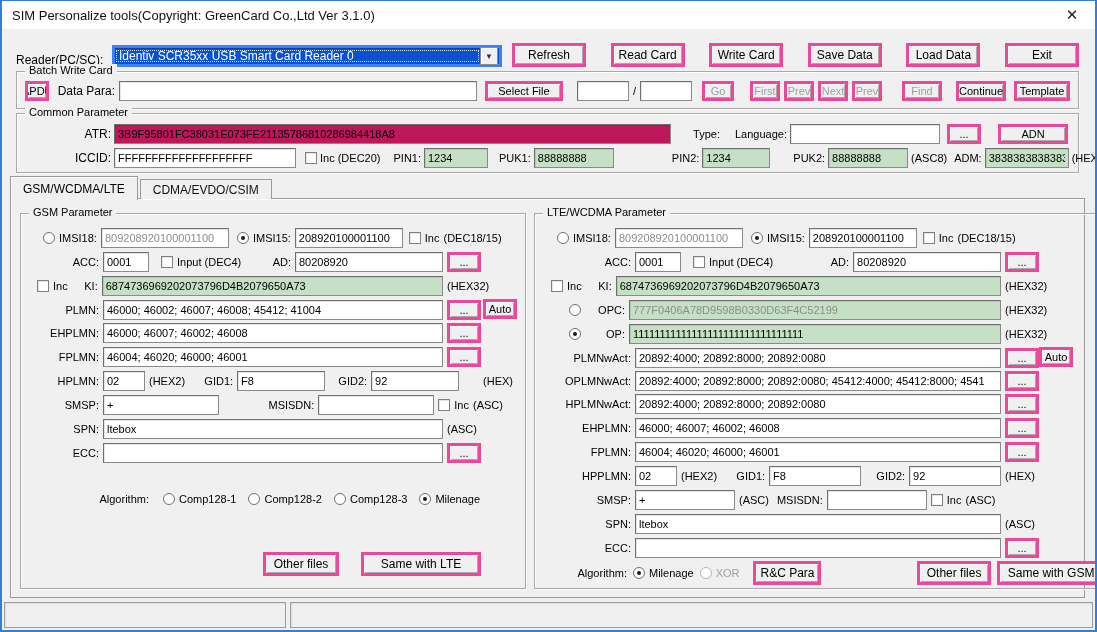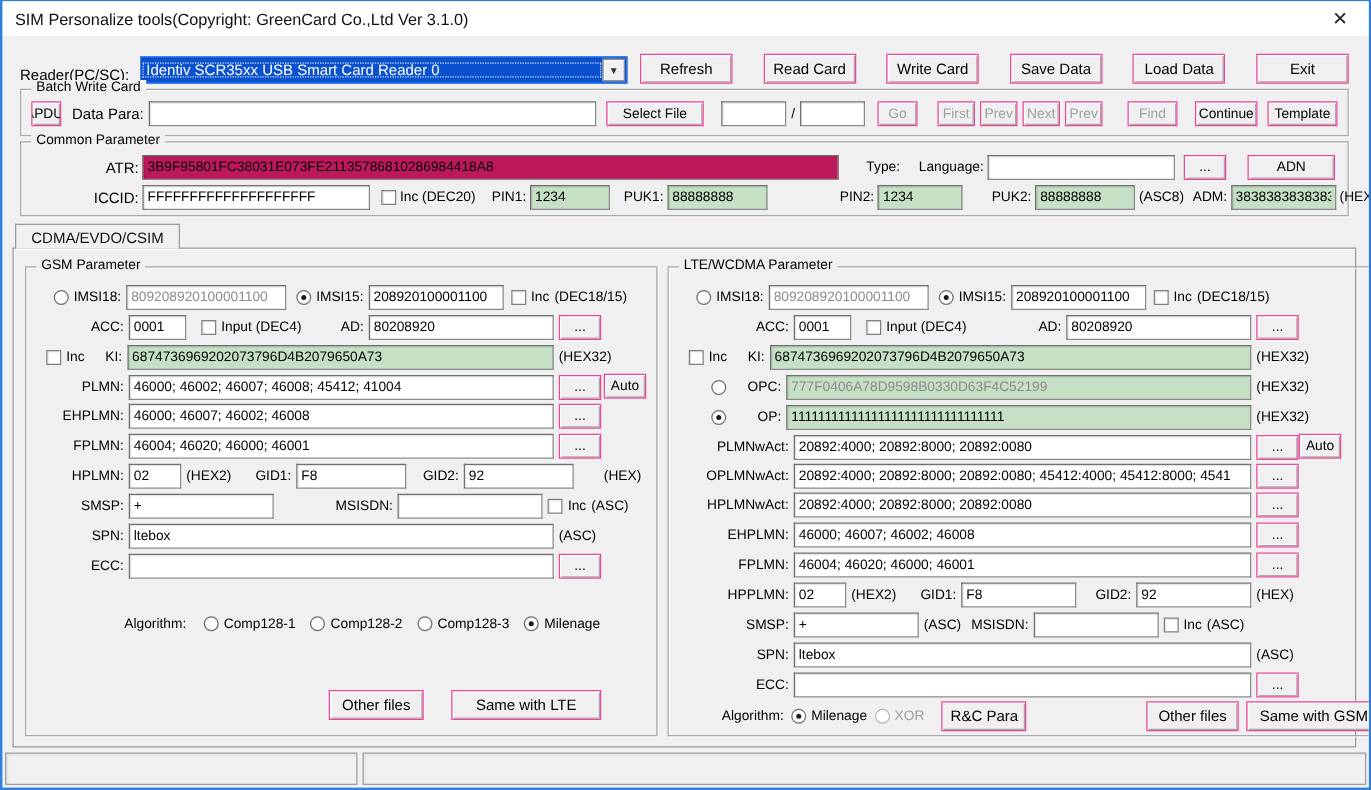--- a/index.html
+++ b/index.html
@@ -12,21 +12,21 @@
   
   .titlebar { height:28px; background:#ffffff; display:flex; align-items:center; }
   .title-text { margin-left:10px; font-size:13px; color:#111; white-space:nowrap; }
   .close-btn { margin-left:auto; width:46px; height:28px; display:flex; align-items:center;
     justify-content:center; font-size:15px; color:#222; cursor:default; }
 
   .client { position:relative; height:calc(100% - 28px); background:#f0f0f0; }
 
   
   .btn { display:inline-flex; align-items:center; justify-content:center; background:#f0f0f0;
-    border:1px solid #ec4899; box-shadow: inset 1px 1px 0 #ffffff, inset -1px -1px 0 #a9a9a9;
+    border:3px solid #ec4899; box-shadow: inset 1px 1px 0 #ffffff, inset -1px -1px 0 #a9a9a9;
     font-family:inherit; font-size:12px; color:#000; height:24px; white-space:nowrap; cursor:default; }
   .btn.disabled { color:#9f9f9f; }
   .btn.xs { height:20px; font-size:11px; }
   .dots { width:34px; height:20px; font-size:11px; flex:none; }
 
   .field { height:20px; background:#fff; border:1px solid #8a8a8a; border-top-color:#6f6f6f;
     border-left-color:#6f6f6f; box-shadow: inset 1px 1px 0 rgba(0,0,0,.10); padding:0 3px;
     font-family:inherit; font-size:11px; color:#000; outline:none; }
   div.field { display:flex; align-items:center; white-space:nowrap; overflow:hidden; }
   .green { background:#c5e0c5; }
@@ -45,21 +45,21 @@
 
   .group { position:relative; border:1px solid #a9a9a9;
     box-shadow: inset 1px 1px 0 rgba(255,255,255,.9), 1px 1px 0 rgba(255,255,255,.7); }
   .group > .legend { position:absolute; top:-8px; left:8px; background:#f0f0f0; padding:0 4px;
     font-size:11px; white-space:nowrap; }
 
   
   .toolbar { position:absolute; top:12px; left:14px; right:16px; height:26px;
     display:flex; align-items:flex-end; }
   .reader-label { width:96px; font-size:12px; flex:none; }
-  .combo { width:390px; height:22px; flex:none; border:1px solid #3b82f6;
+  .combo { width:390px; height:22px; flex:none; border:3px solid #3b82f6;
     box-shadow: inset 1px 1px 0 rgba(0,0,0,.15); background:#0a51d0; display:flex; align-items:center; }
   .combo-text { flex:1; color:#fff; font-size:12px; padding:0 4px; white-space:nowrap; overflow:hidden;
     outline:1px dotted #cfe0ff; outline-offset:-2px; }
   .combo-arrow { width:18px; height:18px; margin-right:1px; flex:none; background:#f0f0f0;
     border:1px solid #8a8a8a; box-shadow: inset 1px 1px 0 #fff; display:flex; align-items:center;
     justify-content:center; font-size:8px; color:#333; }
   .toolbar-buttons { flex:1; display:flex; justify-content:space-between; margin-left:10px; }
   .toolbar-buttons .btn { width:74px; }
 
   
@@ -190,20 +190,21 @@
         <input class="field green" style="width: 80px; flex: 0 0 auto;" value="88888888">
         <span class="suffix">(ASC8)</span>
         <span class="lbl" style="margin-left:4px;">ADM:</span>
         <input class="field green" style="width: 84px; flex: 0 0 auto;" value="3838383838383838">
         <span class="suffix">(HEX16/8)</span>
       </div>
     </div>
 
     <div class="tabarea">
       <div class="tabstrip">
+        <div class="tab active">GSM/WCDMA/LTE</div>
         <div class="tab inactive">CDMA/EVDO/CSIM</div>
       </div>
       <div class="tabpanel">
         <div class="param-groups">
 
           <div class="group gsm-group">
             <span class="legend">GSM Parameter</span>
             <div class="group-body">
 
               <div class="row">

